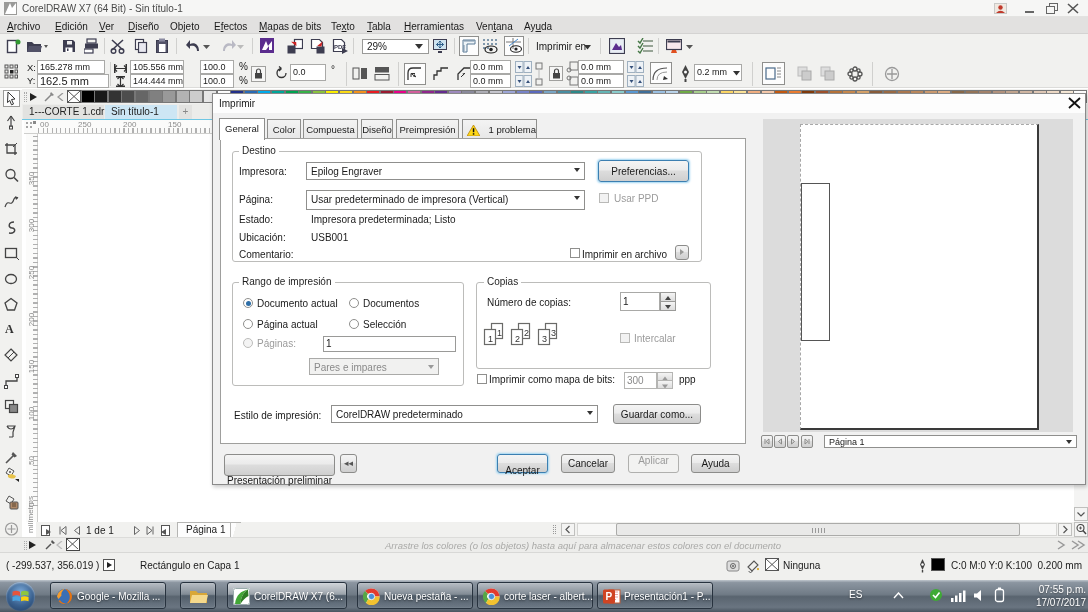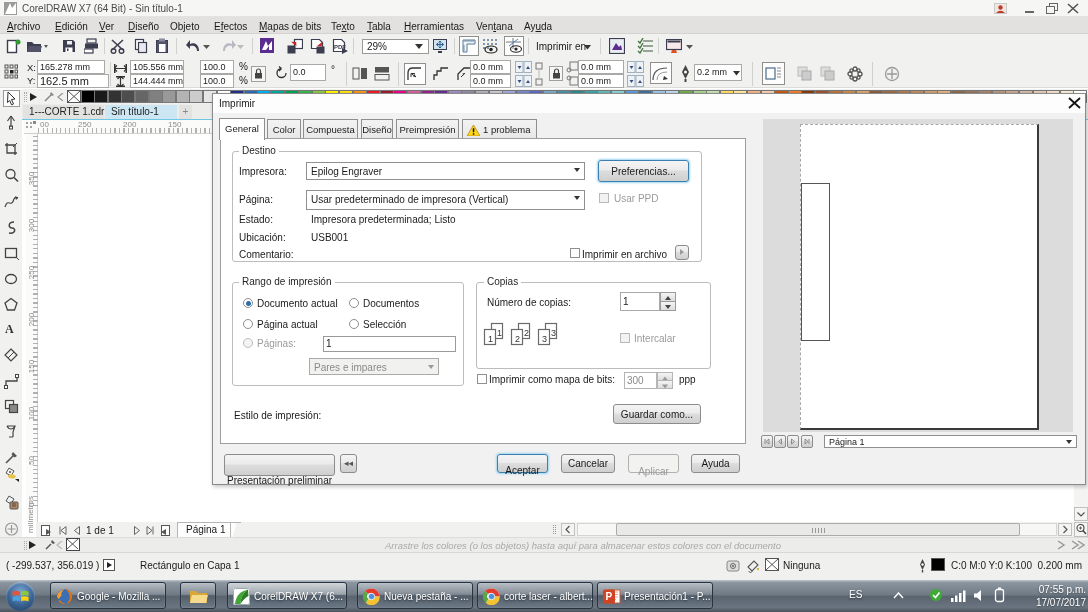--- a/index.html
+++ b/index.html
@@ -774,21 +774,21 @@
 <div class="din" style="left:0;top:0;width:872px;height:19px;background:#fdfdfd"></div>
 <div class="din" id="dlgtitle">Imprimir</div>
 <svg class="din" style="left:855px;top:3px" width="13" height="12">
       <path d="M1,1 L12,11 M12,1 L1,11" stroke="#111" stroke-width="1.8"></path>
     </svg>
 
 <div class="tab" style="left:54px;width:34px">Color</div>
 <div class="tab" style="left:90px;width:55px">Compuesta</div>
 <div class="tab" style="left:148px;width:32px">Diseño</div>
 <div class="tab" style="left:183px;width:63px">Preimpresión</div>
-<div class="tab" style="left:249px;width:75px;text-align:left;padding-left:20px">1 problema<svg style="position:absolute;left:4px;top:5px" width="13" height="11">
+<div class="tab" style="left:249px;width:75px;text-align:right;padding-left:20px">1 problema<svg style="position:absolute;left:4px;top:5px" width="13" height="11">
         <path d="M6.5,0 L13,11 L0,11 Z" fill="#ffd817" stroke="#b8860b" stroke-width="0.8"></path>
         <rect x="5.8" y="3.2" width="1.5" height="4" fill="#111"></rect>
         <rect x="5.8" y="8.2" width="1.5" height="1.5" fill="#111"></rect>
       </svg></div>
 <div class="tab" style="left:6px;width:46px;top:24px;height:22px;background:#fff;border-bottom:none;z-index:3">General</div>
 
 <div class="din" id="tabpage"></div>
 
 <div class="gb" style="left:19px;top:57px;width:470px;height:111px"></div>
 <div class="gbl" style="left:26px;top:51px">Destino</div>
@@ -859,20 +859,21 @@
 <div class="fld" style="left:411px;top:278px;width:33px;height:17px;font-size:10px;line-height:15px;color:#8a8a8a;border-color:#b5b5b3">300</div>
 <div class="spin" style="left:444px;top:278px;height:9px;border-color:#b5b5b3"><svg width="14" height="7">
         <path d="M7,1.5 L10,5.5 L4,5.5 Z" fill="#999"></path>
       </svg></div>
 <div class="spin" style="left:444px;top:286px;height:9px;border-color:#b5b5b3"><svg width="14" height="7">
         <path d="M7,5.5 L10,1.5 L4,1.5 Z" fill="#999"></path>
       </svg></div>
 <div class="dtx" style="left:466px;top:280px">ppp</div>
 
 <div class="dtx" style="left:21px;top:316px">Estilo de impresión:</div>
+<div class="combo" style="left:118px;top:311px;width:267px;height:18px">CorelDRAW predeterminado<span class="ar"></span></div>
 <div class="btn" style="left:400px;top:310px;width:88px;height:20px;padding-top:4px">Guardar como...</div>
 
 <div class="din" id="preview">
 <div id="ppage">
         <div style="position:absolute;left:0px;top:58px;width:29px;height:158px;background:#fff;border:1px solid #555"></div>
       </div>
 </div>
 <div class="btn" style="left:548px;top:341px;width:12px;height:13px;border-radius:2px"><svg width="10" height="11">
         <path d="M7,3 L4,5.5 L7,8 Z" fill="none" stroke="#8a8a88"></path>
         <path d="M3,3 L3,8" stroke="#8a8a88"></path>
@@ -886,15 +887,15 @@
 <div class="btn" style="left:588px;top:341px;width:12px;height:13px;border-radius:2px"><svg width="10" height="11">
         <path d="M3,3 L6,5.5 L3,8 Z" fill="none" stroke="#8a8a88"></path>
         <path d="M7,3 L7,8" stroke="#8a8a88"></path>
       </svg></div>
 <div class="combo" style="left:611px;top:341px;width:253px;height:13px;font-size:9px;padding:1px 4px">Página 1<span class="ar" style="top:4px"></span></div>
 
 <div class="btn" style="left:11px;top:360px;width:111px;height:19px;padding-top:20px">Presentación preliminar</div>
 <div class="btn" style="left:127px;top:360px;width:17px;height:19px;padding-top:3px;font-size:9px;color:#555">◂◂</div>
 <div class="btn focus" style="left:284px;top:360px;width:51px;height:19px;padding-top:10px">Aceptar</div>
 <div class="btn" style="left:348px;top:360px;width:54px;height:19px;padding-top:3px">Cancelar</div>
-<div class="btn" style="left:415px;top:360px;width:51px;height:19px;padding-top:11px;color:#9a9a9a;border-color:#b0b0ae;background:#f2f2f1">Aplicar</div>
+<div class="btn" style="left:415px;top:360px;width:51px;height:19px;padding-top:0;color:#9a9a9a;border-color:#b0b0ae;background:#f2f2f1">Aplicar</div>
 <div class="btn" style="left:478px;top:360px;width:49px;height:19px;padding-top:3px">Ayuda</div>
 </div>
 
 </body></html>

